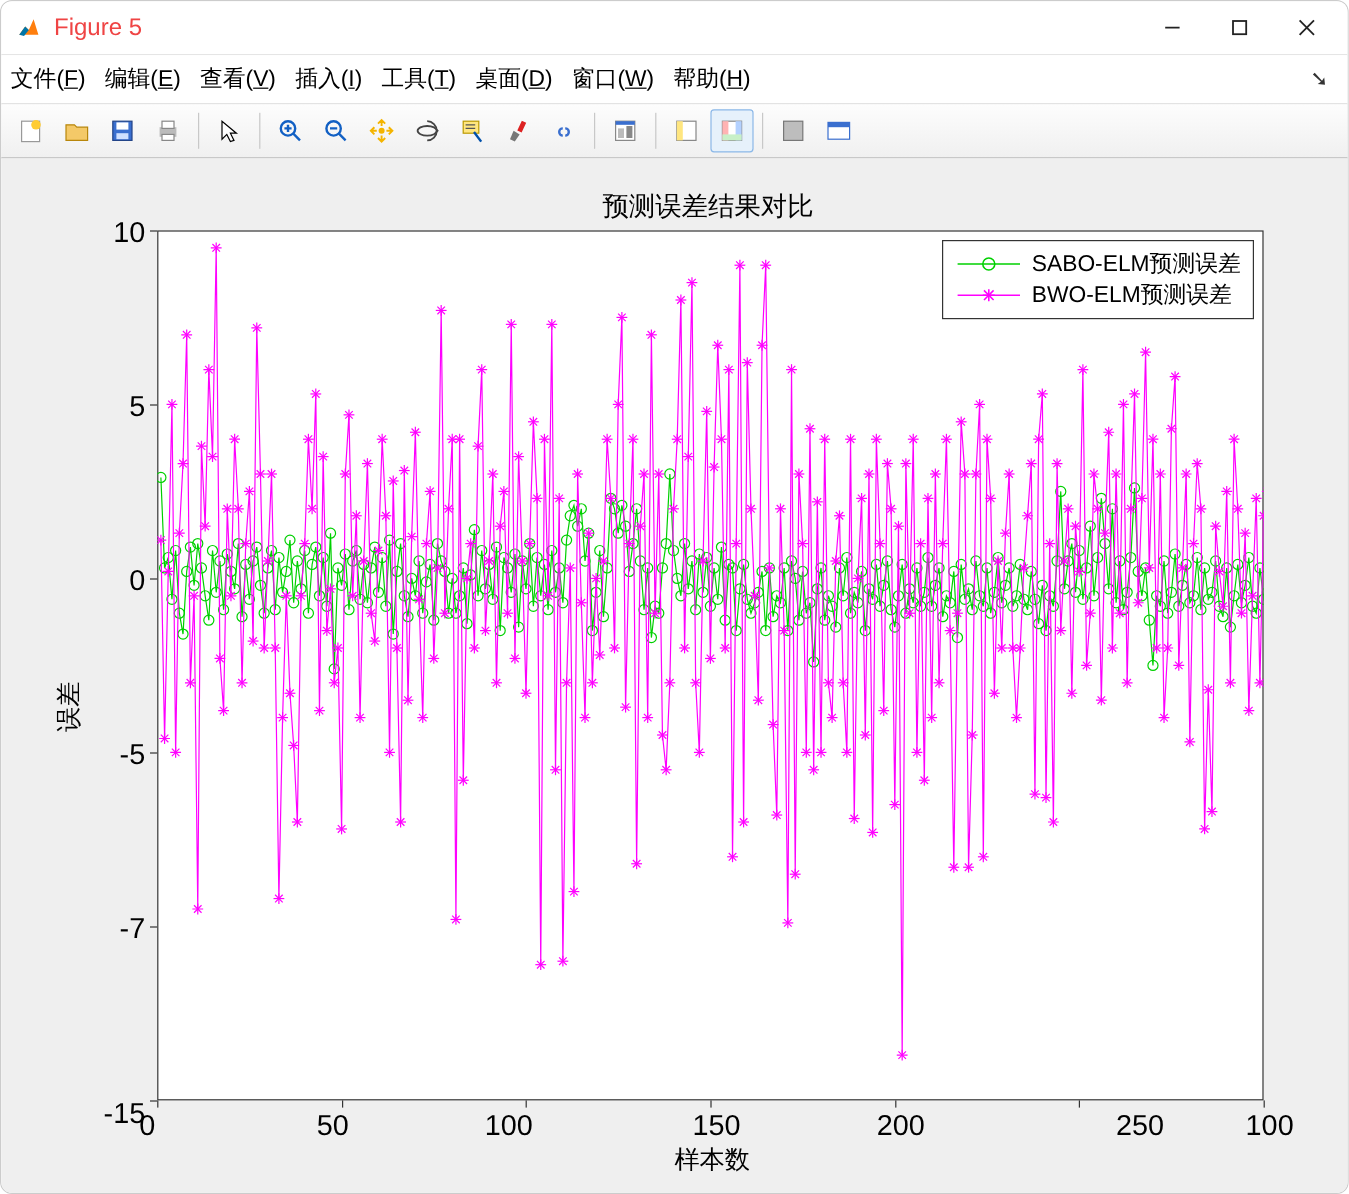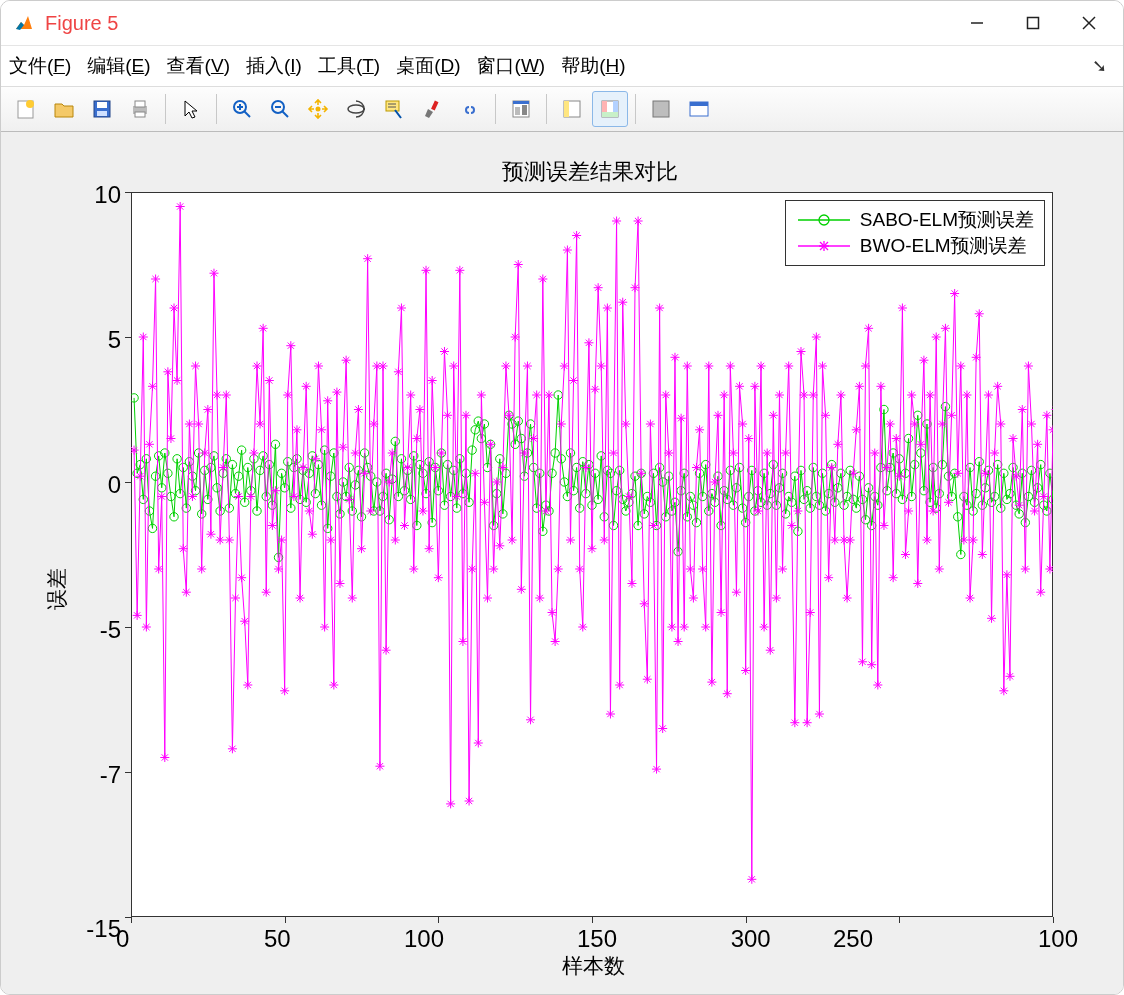--- a/index.html
+++ b/index.html
@@ -2324,23 +2324,23 @@
       </svg>
       <div class="tick" style="left: 130px; top: 785px; width: 1px; height: 6px;"></div>
       <div class="tick-label" style="left: 115px; top: 793px;">0</div>
       <div class="tick" style="left: 283.667px; top: 785px; width: 1px; height: 6px;"></div>
       <div class="tick-label" style="left: 263px; top: 793px;">50</div>
       <div class="tick" style="left: 437.333px; top: 785px; width: 1px; height: 6px;"></div>
       <div class="tick-label" style="left: 403px; top: 793px;">100</div>
       <div class="tick" style="left: 591px; top: 785px; width: 1px; height: 6px;"></div>
       <div class="tick-label" style="left: 576px; top: 793px; text-align: right;">150</div>
       <div class="tick" style="left: 744.667px; top: 785px; width: 1px; height: 6px;"></div>
-      <div class="tick-label" style="left: 729.667px; top: 793px;">300</div>
+      <div class="tick-label" style="left: 729.667px; top: 793px;">200</div>
       <div class="tick" style="left: 898.333px; top: 785px; width: 1px; height: 6px;"></div>
-      <div class="tick-label" style="left: 832px; top: 793px;">250</div>
+      <div class="tick-label" style="left: 929px; top: 793px;">250</div>
       <div class="tick" style="left: 1052px; top: 785px; width: 1px; height: 6px;"></div>
       <div class="tick-label" style="left: 1037px; top: 793px;">100</div>
       <div class="tick" style="left: 124px; top: 785px; width: 6px; height: 1px;"></div>
       <div class="tick-label" style="right: 1002px; top: 783px;">-15</div>
       <div class="tick" style="left: 124px; top: 640px; width: 6px; height: 1px;"></div>
       <div class="tick-label" style="right: 1002px; top: 629px;">-7</div>
       <div class="tick" style="left: 124px; top: 495px; width: 6px; height: 1px;"></div>
       <div class="tick-label" style="right: 1002px; top: 484px;">-5</div>
       <div class="tick" style="left: 124px; top: 350px; width: 6px; height: 1px;"></div>
       <div class="tick-label" style="right: 1002px; top: 339px;">0</div>

